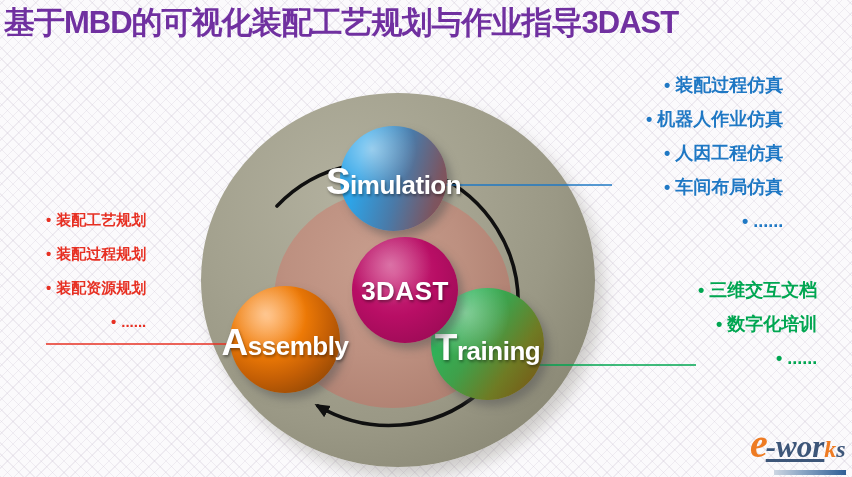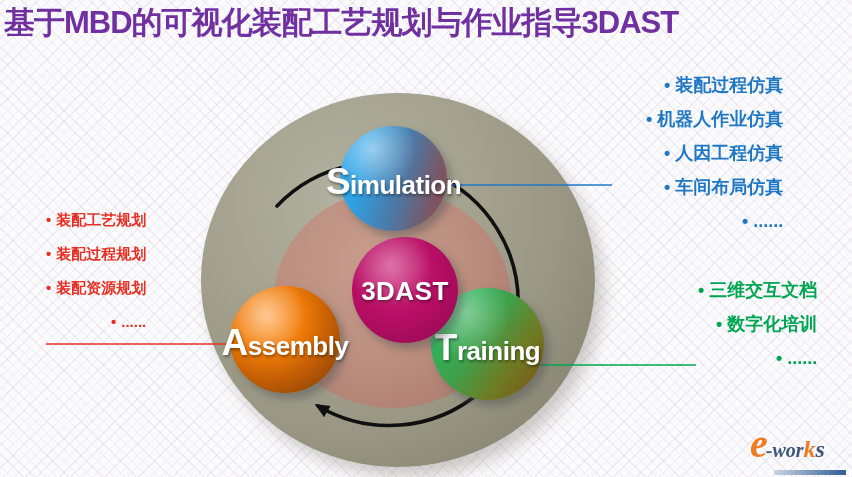--- a/index.html
+++ b/index.html
@@ -56,21 +56,21 @@
   .bullet-list li{line-height:34px;white-space:nowrap;}
   .bullet-list .blt{margin-right:5px;}
   .list-planning{left:46px;top:203px;color:#E73023;font-size:15px;}
   .list-sim{left:646px;top:68px;color:#1F78C4;font-size:18px;}
   .list-train{left:698px;top:273px;color:#00A651;font-size:18px;}
   
   .logo{position:absolute;left:750px;top:426px;width:100px;
     font-family:"Liberation Serif","DejaVu Serif",serif;font-style:italic;font-weight:bold;}
   .logo-text{white-space:nowrap;line-height:36px;}
   .logo-e{color:#EE7B23;font-size:40px;letter-spacing:-2px;}
-  .logo-wor{color:#3D5679;font-size:20px;}
+  .logo-wor{color:#3D5679;font-size:31px;text-decoration:underline;}
   .logo-k{color:#EE7B23;font-size:24px;}
   .logo-s{color:#3D5679;font-size:24px;}
   .logo-bar{margin-left:24px;width:72px;height:5px;
     background:linear-gradient(90deg,#cdd6e2 0%, #8aa5c4 40%, #2f5f96 100%);}
 </style>
 </head>
 <body>
 
 <div class="stage">
 

